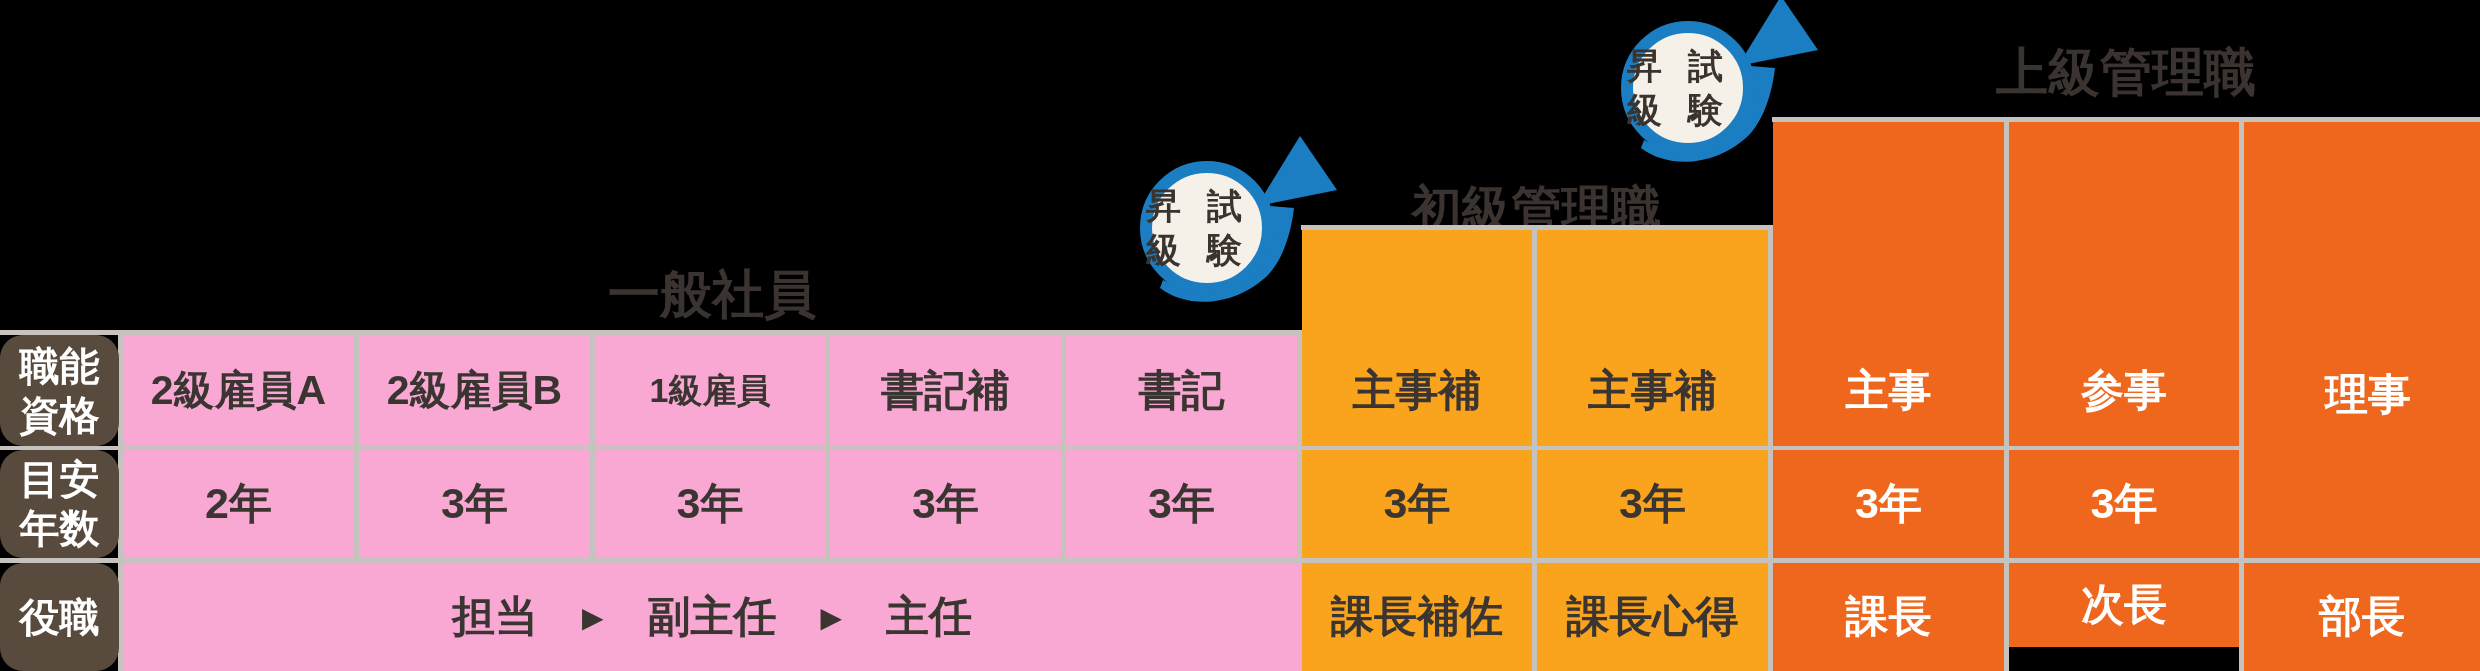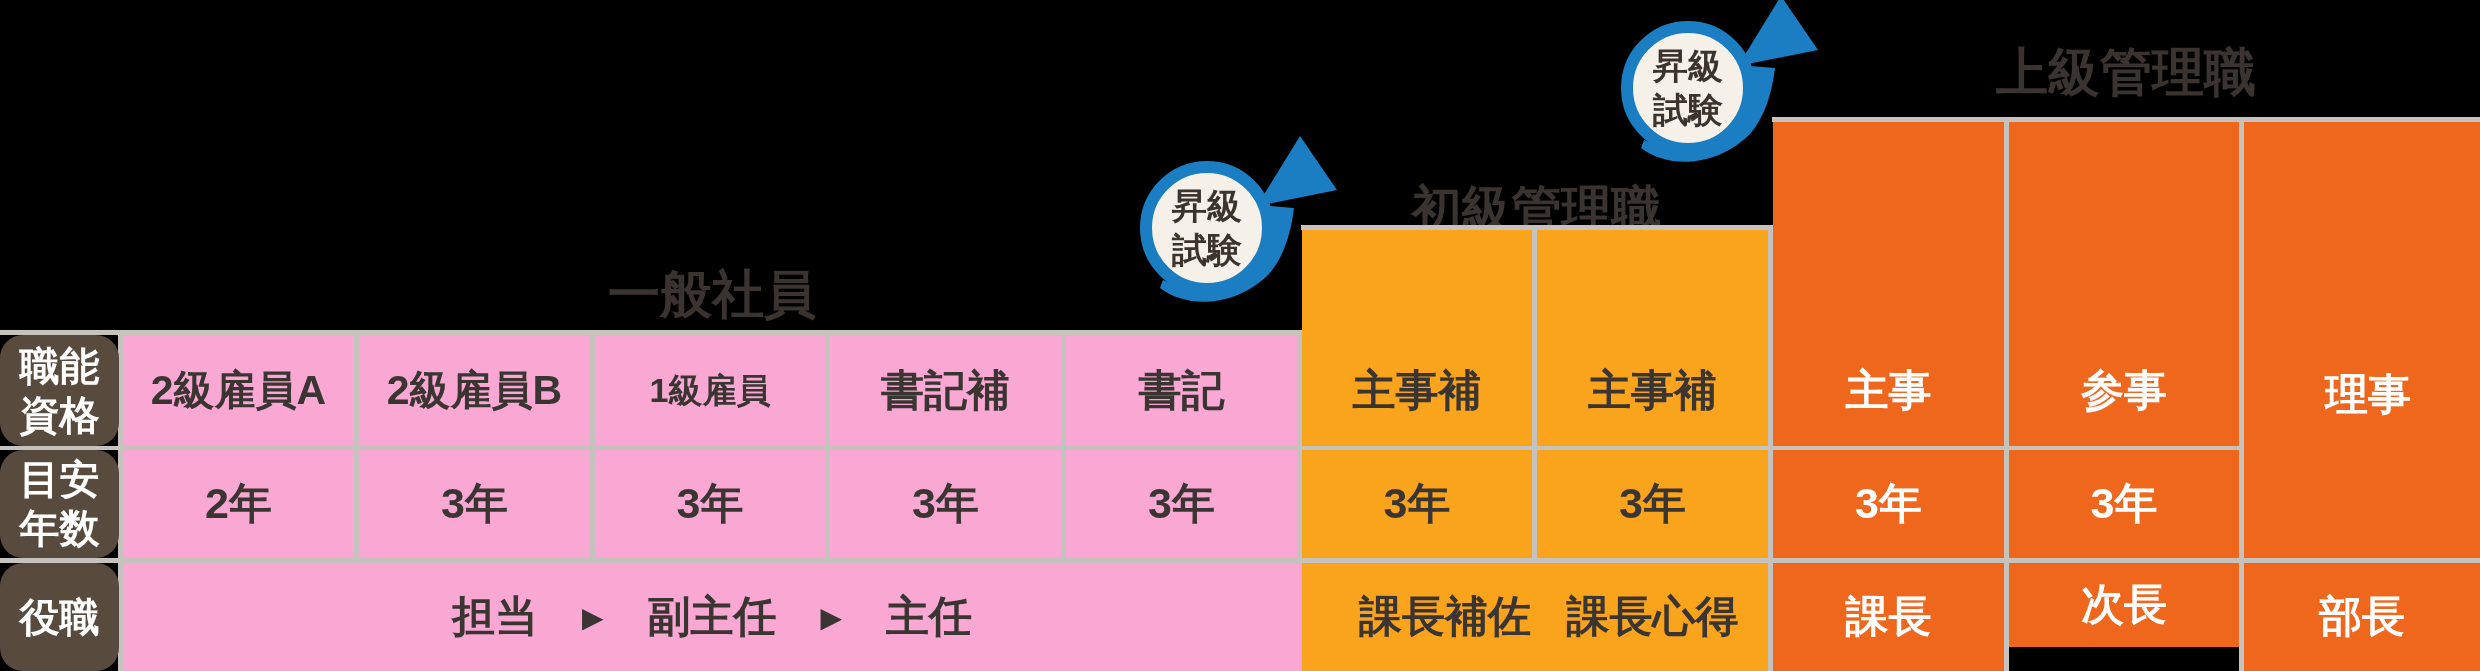--- a/index.html
+++ b/index.html
@@ -25,21 +25,21 @@
     position:absolute;color:#3A3330;font-weight:700;font-size:52px;
     line-height:1.1;text-align:center;
   }
   
   .role-arrow{font-size:28px;margin:0 44px;display:inline-block;}
   
   .badge{position:absolute;width:250px;height:285px;}
   .badge svg{position:absolute;left:0;top:0;}
   .badge-text{
     position:absolute;left:49px;top:112px;width:122px;height:116px;
-    display:flex;flex-direction:column;align-items:center;justify-content:center;
+    display:flex;align-items:center;justify-content:center;
     color:#3A332E;font-weight:700;font-size:35px;line-height:1.25;
   }
 </style>
 </head>
 <body>
 
 <div id="stage">
 
   <div class="section-label" style="left:123px;top:266px;width:1178px;">一般社員</div>
   <div class="section-label" style="left:1301px;top:162px;width:471px;font-size:50px;margin-top:20px;">初級管理職</div>
@@ -103,21 +103,21 @@
   <div class="cell red" style="left:2009px;top:450px;width:230px;height:108px;">3年</div>
   <div class="cell red" style="left:2244px;top:450px;width:236px;height:108px;"></div>
 
   <div class="cell yellow" style="left:123px;top:563px;width:1178px;height:108px;">
     <span>担当</span>
     <span class="role-arrow">▶</span>
     <span>副主任</span>
     <span class="role-arrow">▶</span>
     <span>主任</span>
   </div>
-  <div class="cell orange" style="left:1302px;top:563px;width:230px;height:108px;padding-left:28px;">課長補佐</div>
+  <div class="cell orange" style="left:1302px;top:563px;width:230px;height:108px;">課長補佐</div>
   <div class="cell orange" style="left:1537px;top:563px;width:231px;height:108px;">課長心得</div>
   <div class="cell red" style="left:1773px;top:563px;width:231px;height:108px;">課長</div>
   <div class="cell red" style="left:2009px;top:563px;width:230px;height:84px;">次長</div>
   <div class="cell red" style="left:2244px;top:563px;width:236px;height:108px;">部長</div>
 
   <div class="badge" style="left:1097px;top:58px;">
     <svg viewBox="0 0 250 285" width="250" height="285">
       <path d="M 63 230 C 92 252 140 248 172 216 C 186 200 194 176 197 150 L 160 147 C 157 176 148 196 130 210 C 108 227 80 230 66 222 Z" fill="#1B7EC2"></path>
       <polygon points="203,78 160,148 240,132" fill="#1B7EC2"></polygon>
       <circle cx="110" cy="170" r="61" fill="#F5F1E8" stroke="#1B7EC2" stroke-width="12"></circle>

